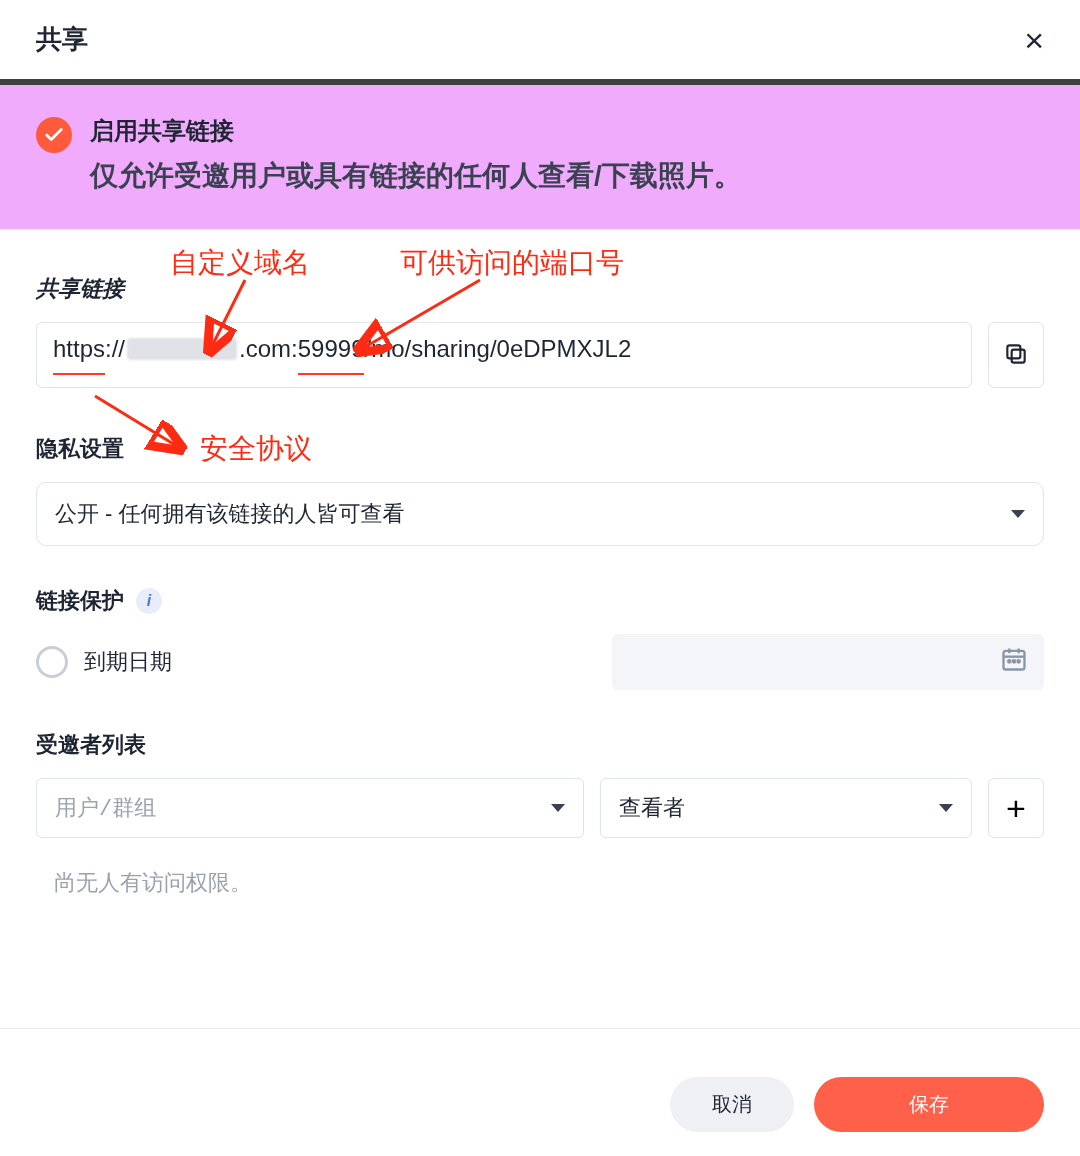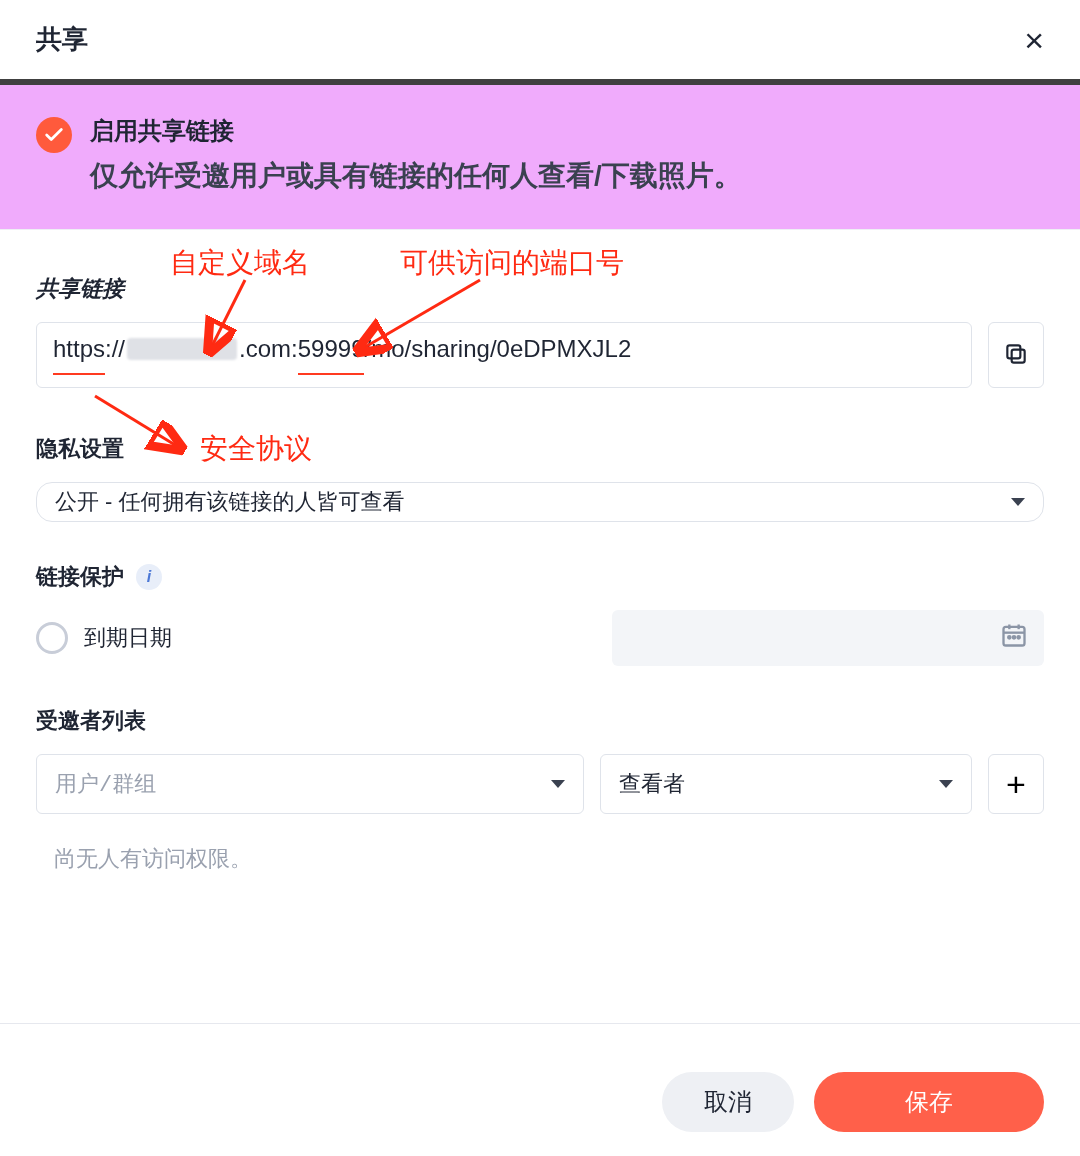--- a/index.html
+++ b/index.html
@@ -137,22 +137,22 @@
     display: flex;
     align-items: center;
     justify-content: center;
     cursor: pointer;
   }
   .copy-btn svg { width: 26px; height: 26px; stroke: #1f2533; stroke-width: 2; fill: none; }
 
   
   .select-box {
     border: 1px solid #dfe3ea;
-    border-radius: 16px;
-    padding: 4px 18px;
+    border-radius: 10px;
+    padding: 16px 18px;
     font-size: 22px;
     display: flex;
     justify-content: space-between;
     align-items: center;
     cursor: pointer;
     background: #fff;
   }
   .caret {
     width: 0; height: 0;
     border-left: 7px solid transparent;
@@ -250,21 +250,21 @@
     padding: 24px 36px;
     display: flex;
     justify-content: flex-end;
     gap: 20px;
     background: #fff;
   }
   .btn {
     border: none;
     border-radius: 30px;
     padding: 14px 42px;
-    font-size: 24px;
+    font-size: 20px;
     cursor: pointer;
     margin-top: 24px;
   }
   .btn-secondary { background: #eef0f4; color: #1f2533; }
   .btn-primary { background: #ff604a; color: #fff; min-width: 230px; }
 
   
   .anno-layer {
     position: absolute;
     inset: 0;

